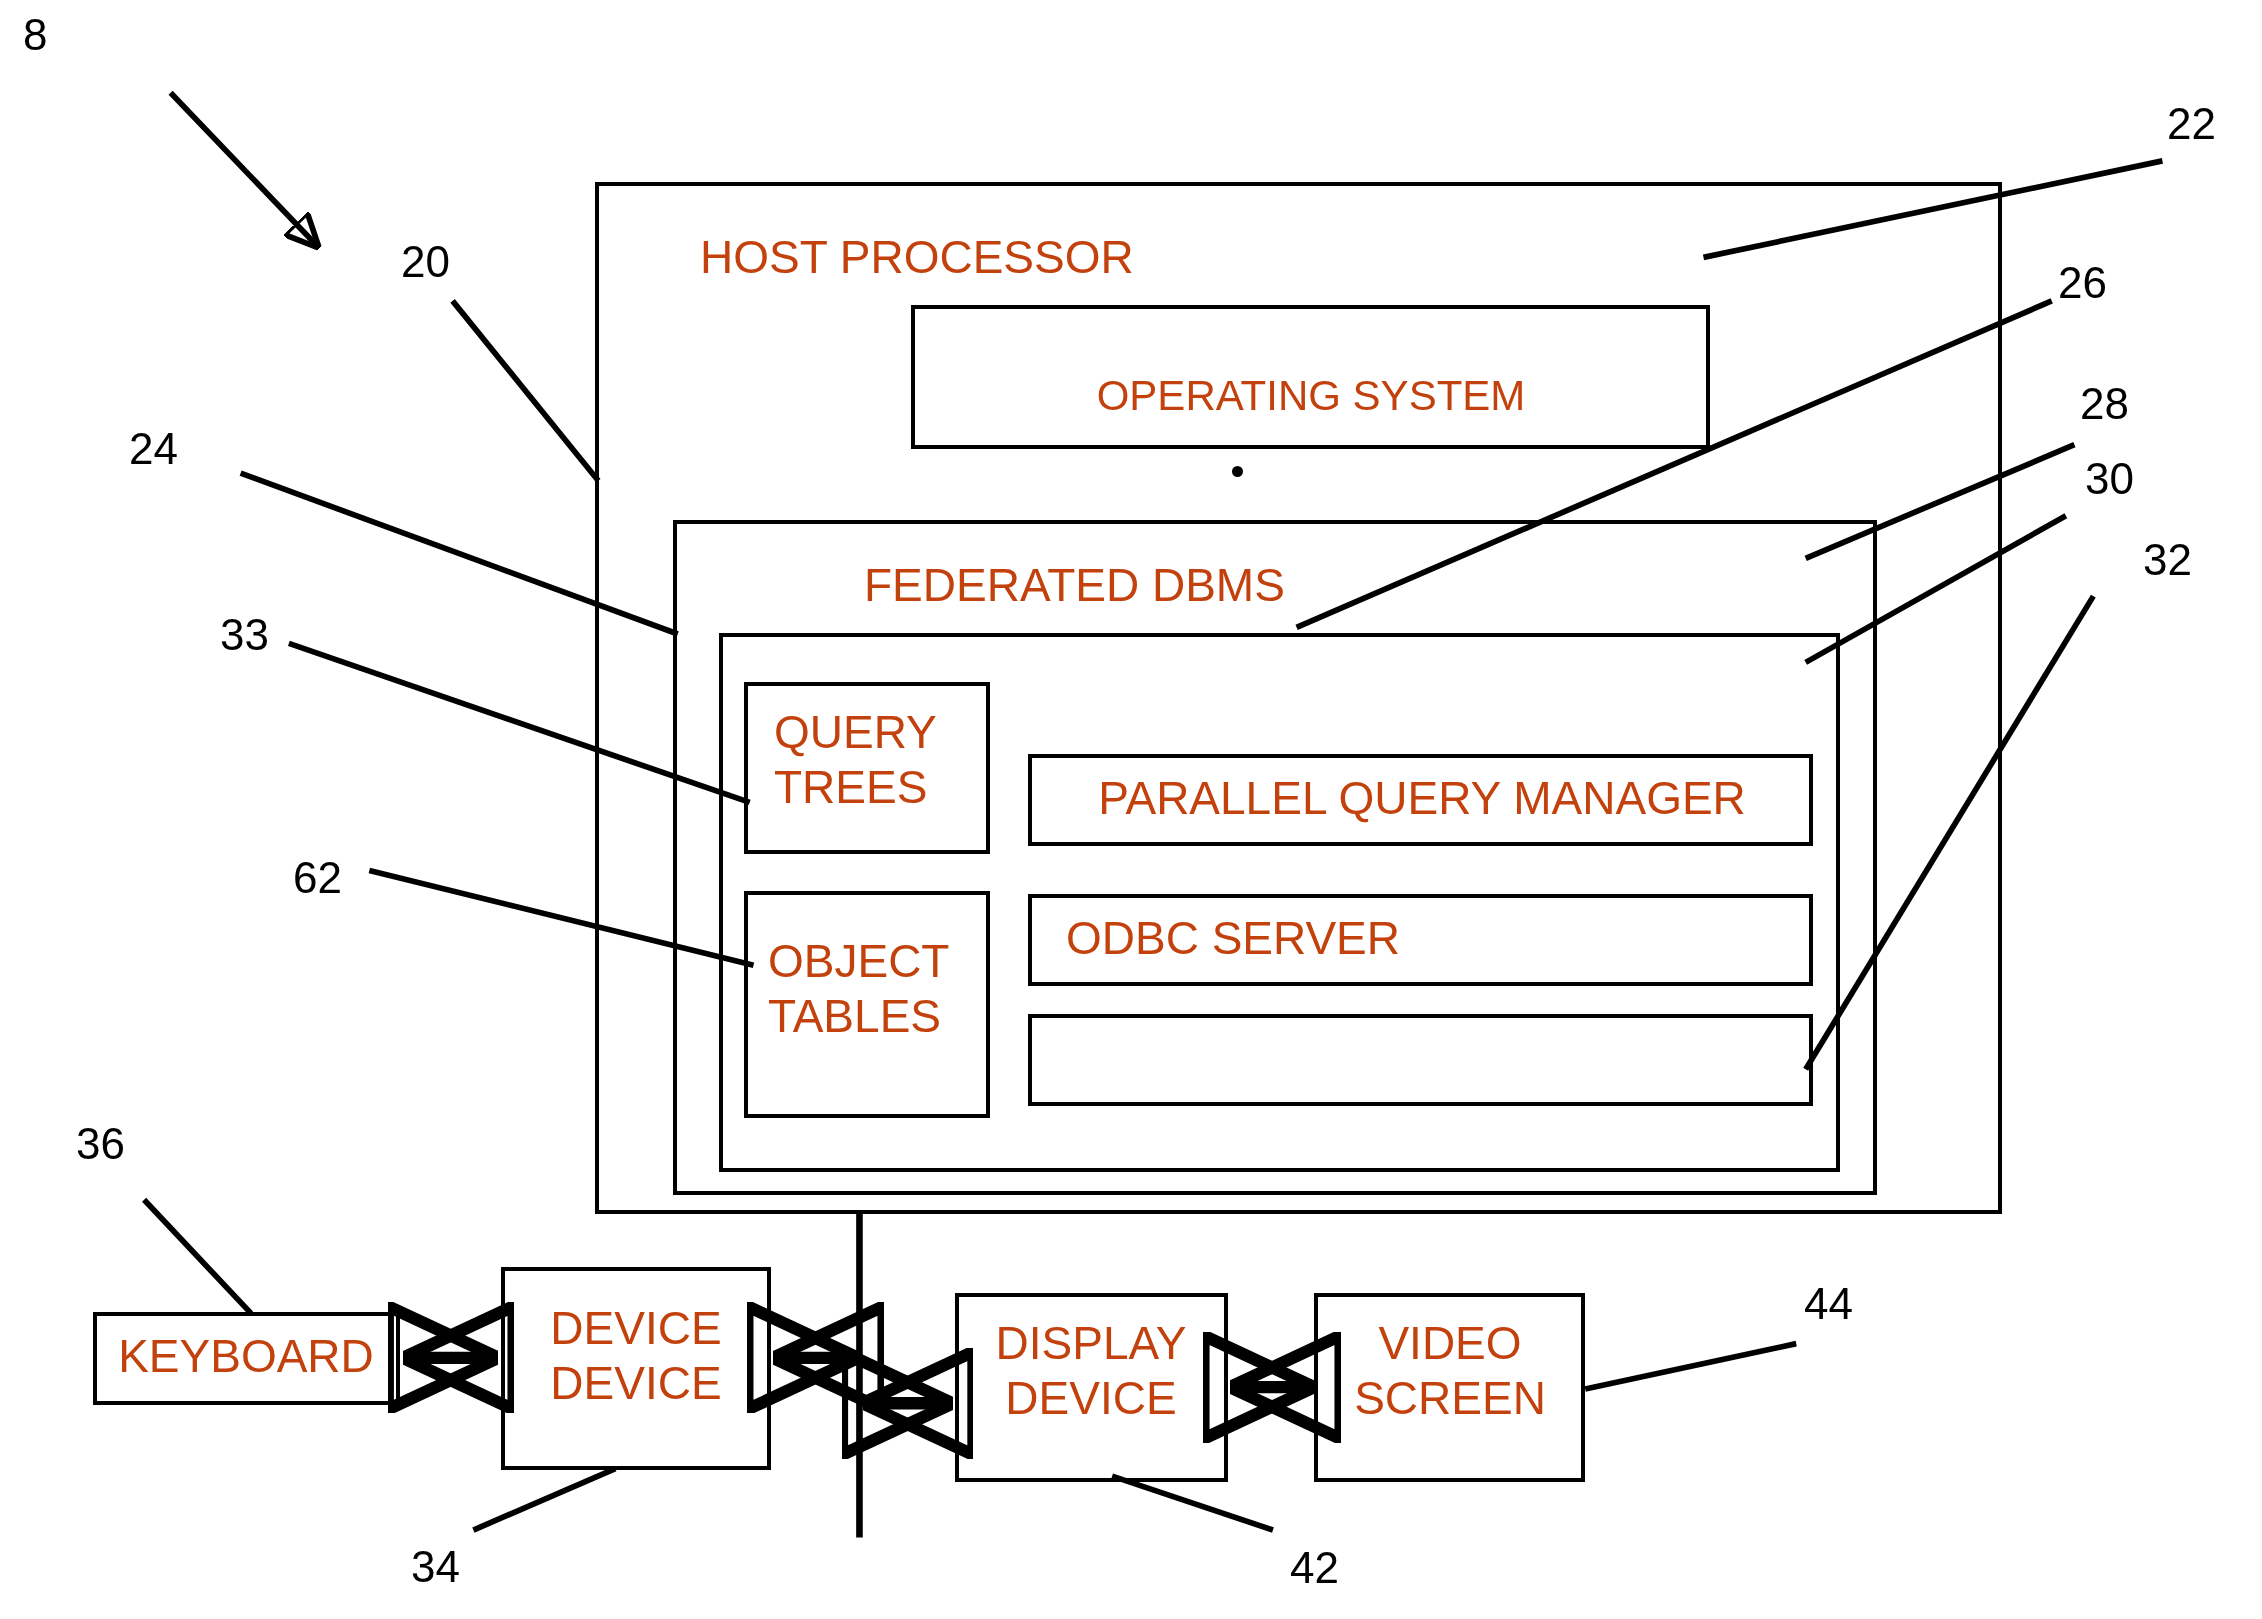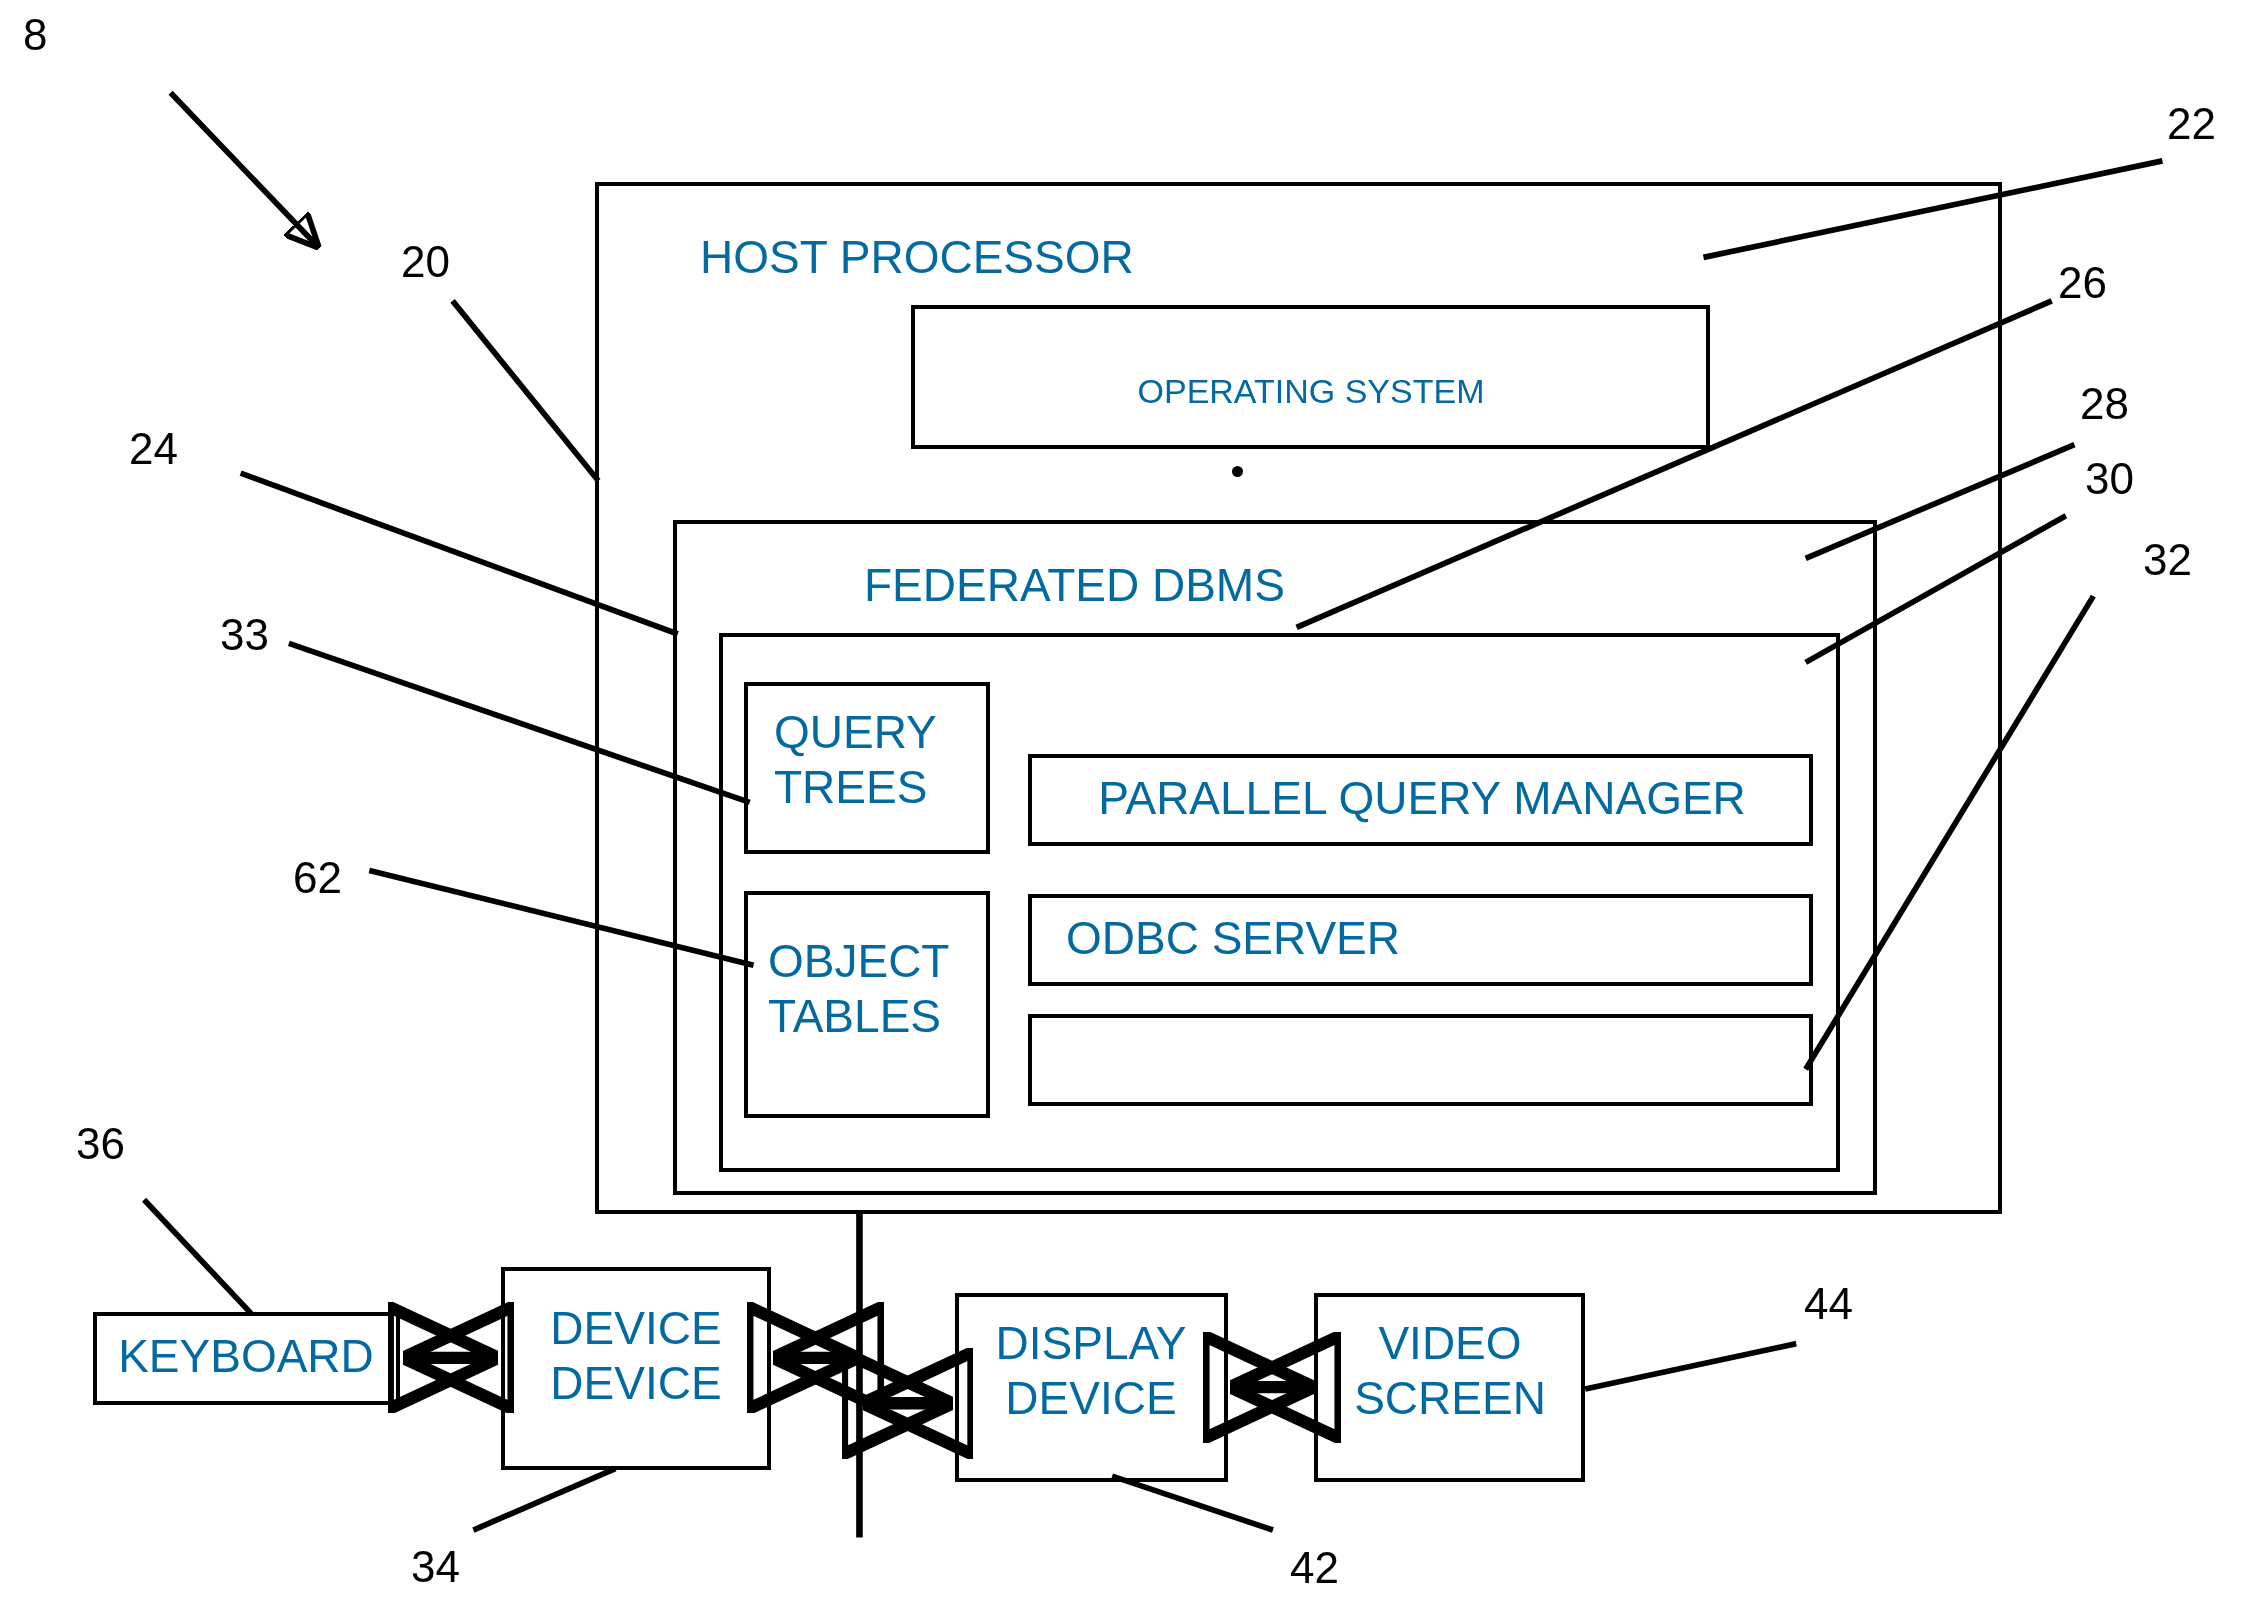--- a/index.html
+++ b/index.html
@@ -19,21 +19,21 @@
   .box {
     position: absolute;
     box-sizing: border-box;
     border: 4.7px solid #000000;
     background: transparent;
   }
 
   
   .blabel {
     position: absolute;
-    color: #0369a1;
+    color: #c2410c;
     font-family: "Liberation Sans", sans-serif;
     font-weight: 400;
     white-space: pre;
     letter-spacing: 0px;
     line-height: 1.05;
   }
   .center-label {
     text-align: center;
     transform: translateX(-50%);
   }
@@ -70,21 +70,21 @@
 </style>
 </head>
 <body>
 
 <div id="figure">
 
   <div class="box" style="left:595px; top:182px; width:1407px; height:1032px;"></div>
   <div class="blabel leftlabel" style="left:700px; top:233px; font-size:46px;">HOST PROCESSOR</div>
 
   <div class="box" style="left:911px; top:305px; width:799px; height:144px;"></div>
-  <div class="blabel center-label" style="left:1311px; top:374px; font-size:34px;">OPERATING SYSTEM</div>
+  <div class="blabel center-label" style="left:1311px; top:374px; font-size:42px;">OPERATING SYSTEM</div>
 
   <div class="dot" style="left:1232px; top:466px;"></div>
 
   <div class="box" style="left:673px; top:520px; width:1204px; height:675px;"></div>
   <div class="blabel leftlabel" style="left:864px; top:561px; font-size:46px;">FEDERATED DBMS</div>
 
   <div class="box" style="left:719px; top:633px; width:1121px; height:539px;"></div>
 
   <div class="box" style="left:744px; top:682px; width:246px; height:172px;"></div>
   <div class="blabel leftlabel" style="left:774px; top:708px; font-size:46px;">QUERY</div>

